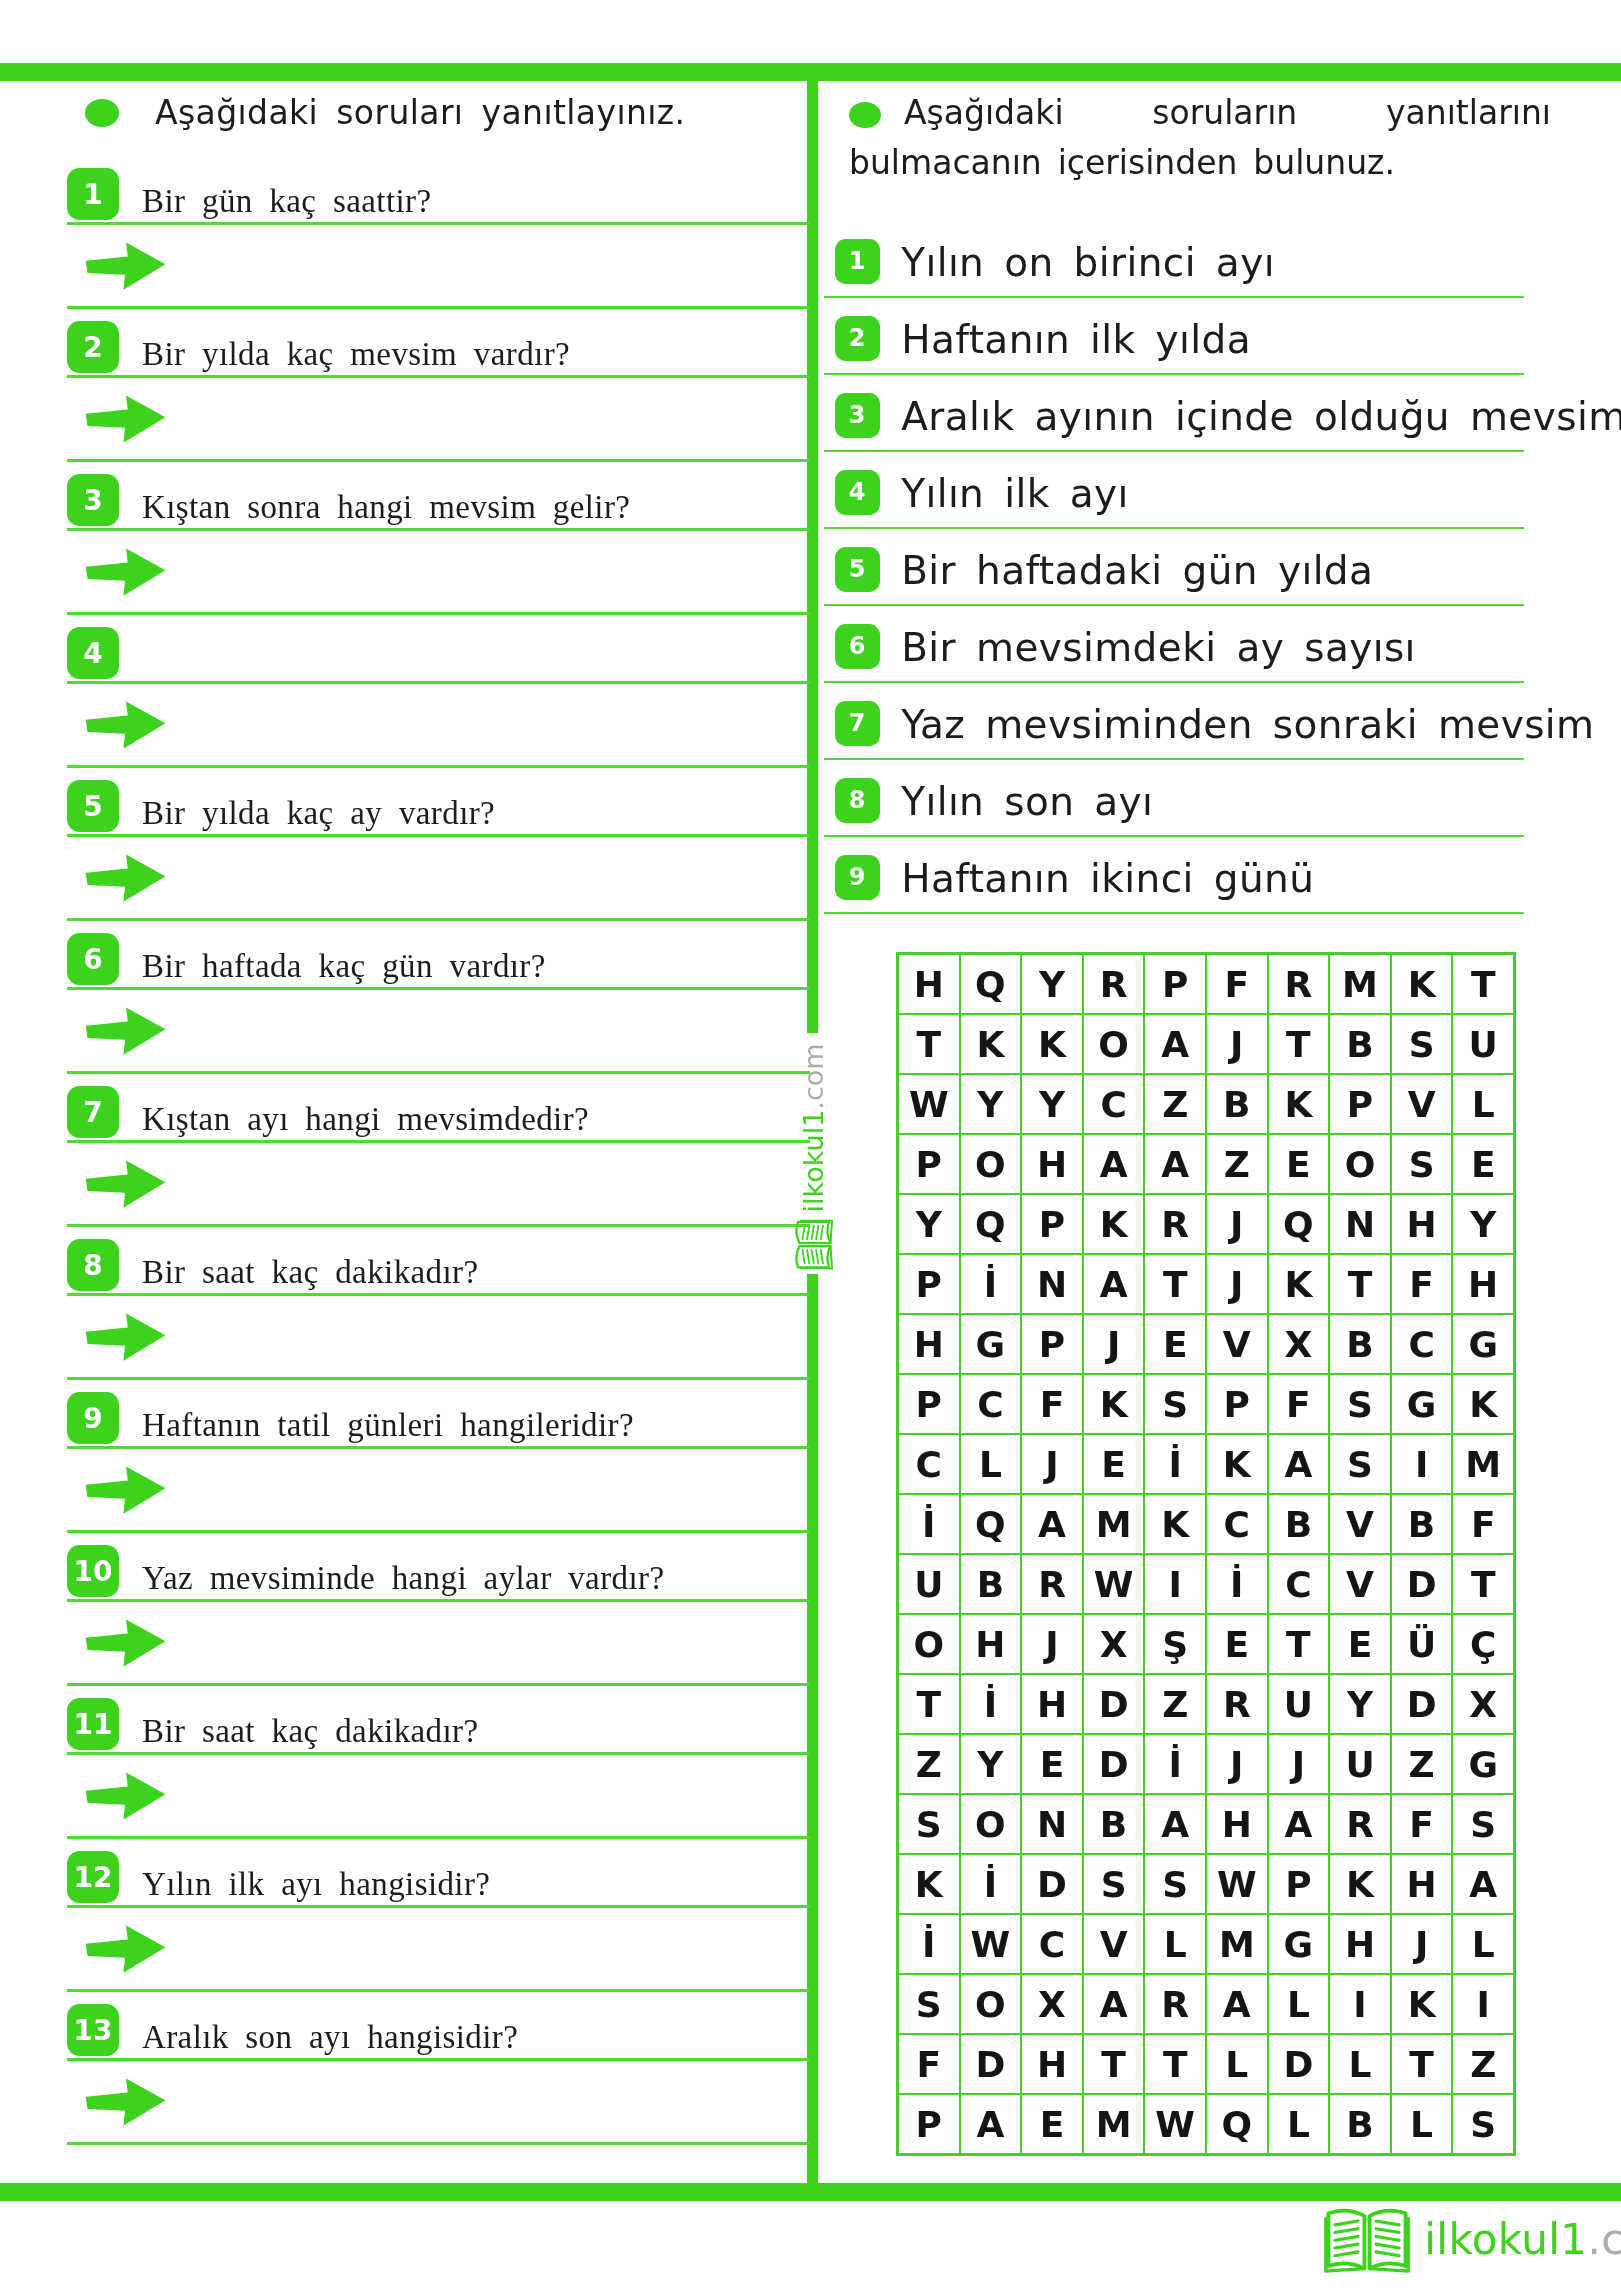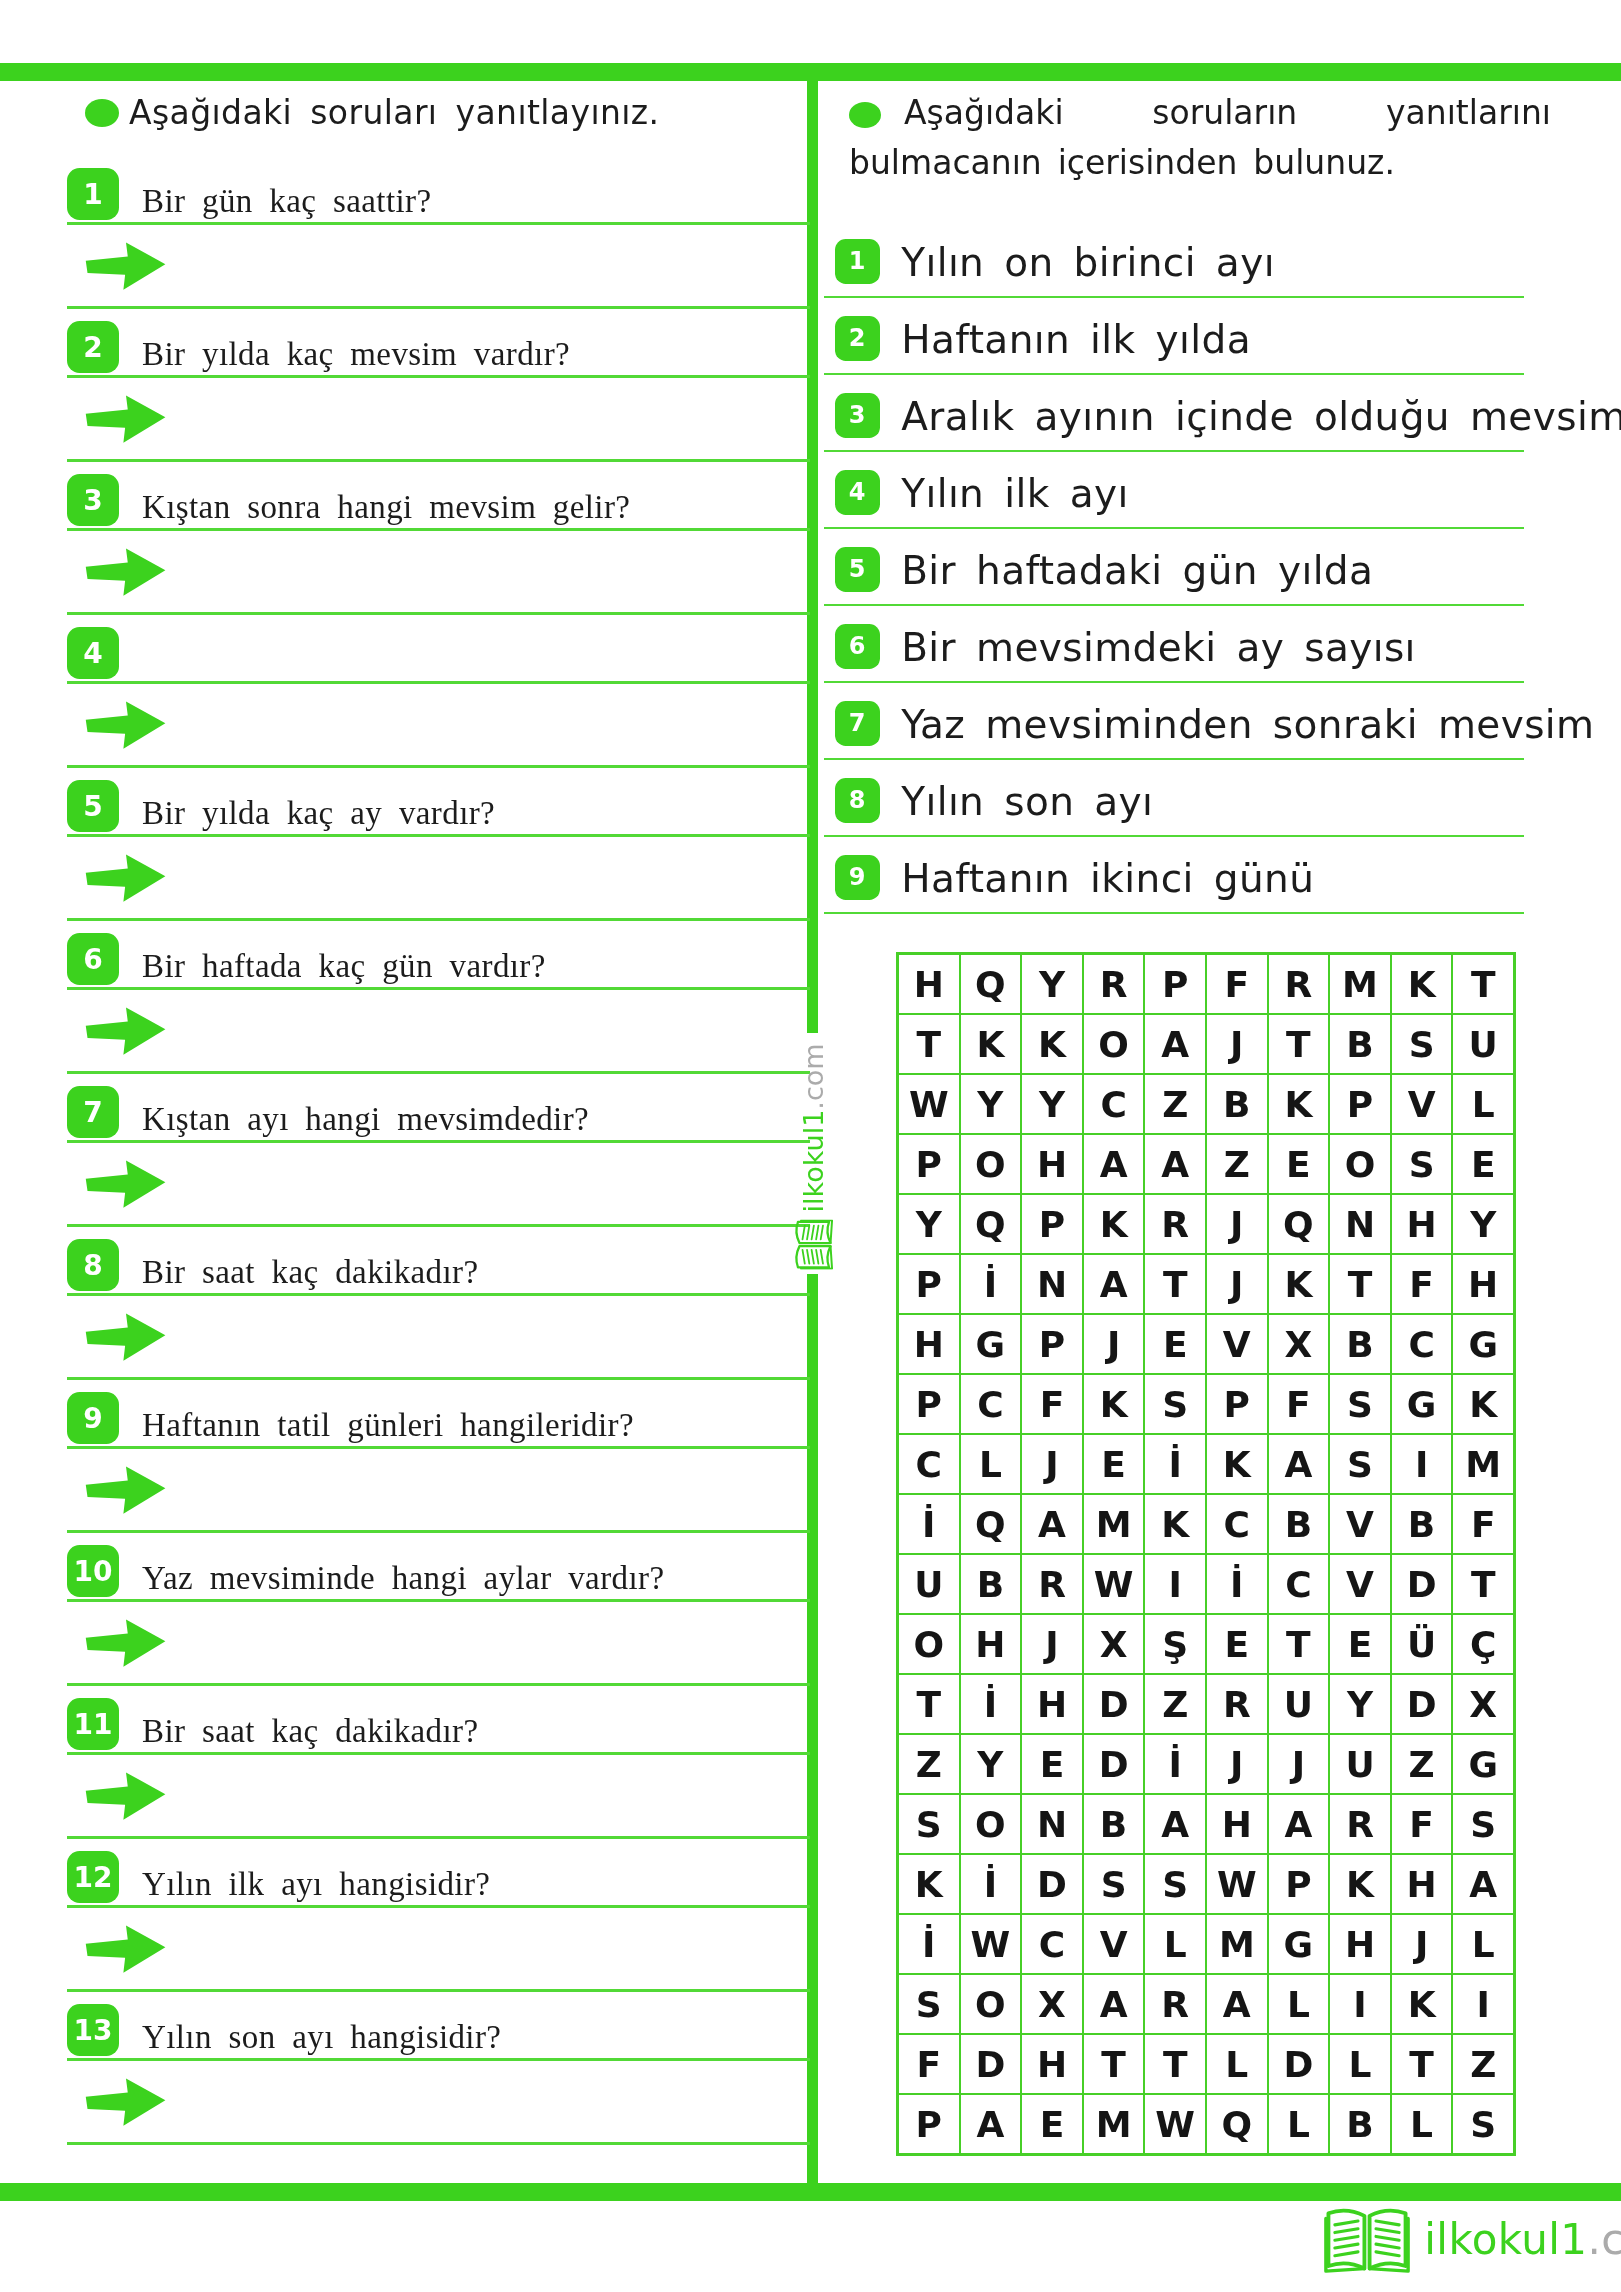--- a/index.html
+++ b/index.html
@@ -15,21 +15,21 @@
   .abs{position:absolute;}
 
   
   .top-bar{left:0;top:63px;width:1621px;height:18px;background:var(--green);}
   .bottom-bar{left:0;top:2183px;width:1621px;height:18px;background:var(--green);}
   .divider{left:807px;width:10.7px;background:var(--green);}
   .divider.seg-top{top:81px;height:952px;}
   .divider.seg-bottom{top:1274px;height:910px;}
 
   
-  .sec-header{display:flex;align-items:center;gap:10px;font-size:33px;letter-spacing:0.4px;word-spacing:7.2px;}
+  .sec-header{display:flex;align-items:center;gap:36px;font-size:33px;letter-spacing:0.4px;word-spacing:7.2px;}
   .dot{display:inline-block;width:34px;height:28px;border-radius:50%;background:var(--green);flex:0 0 auto;}
   .left-header{left:85px;top:93px;width:716px;}
   .right-header{left:849px;top:88px;width:702px;font-size:33px;line-height:1.5;text-align:justify;word-spacing:5.4px;}
   .right-header .dot{vertical-align:middle;margin-right:23px;width:32px;height:26px;}
 
   
   .q-list{left:67px;top:168px;width:743px;}
   .qblock{height:153px;}
   .qrow{height:57px;border-bottom:3.6px solid var(--line-green);display:flex;align-items:flex-end;gap:23px;}
   .arow{height:84px;border-bottom:3.6px solid var(--line-green);display:flex;align-items:center;padding-left:16px;}
@@ -227,21 +227,21 @@
         <span>
           <svg class="arrow-svg" viewBox="0 0 96 64" xmlns="http://www.w3.org/2000/svg">
             <polygon points="2,26 50,21 48,5 93,30 45,59 47,42 4,40" fill="#3CD21E"></polygon>
           </svg>
         </span>
       </div>
     </div>
     <div class="qblock">
       <div class="qrow">
         <span class="badge">13</span>
-        <span class="qtext">Yılın son ayı hangisidir?</span>
+        <span class="qtext">Aralık son ayı hangisidir?</span>
       </div>
       <div class="arow">
         <span>
           <svg class="arrow-svg" viewBox="0 0 96 64" xmlns="http://www.w3.org/2000/svg">
             <polygon points="2,26 50,21 48,5 93,30 45,59 47,42 4,40" fill="#3CD21E"></polygon>
           </svg>
         </span>
       </div>
     </div>
   </div>

